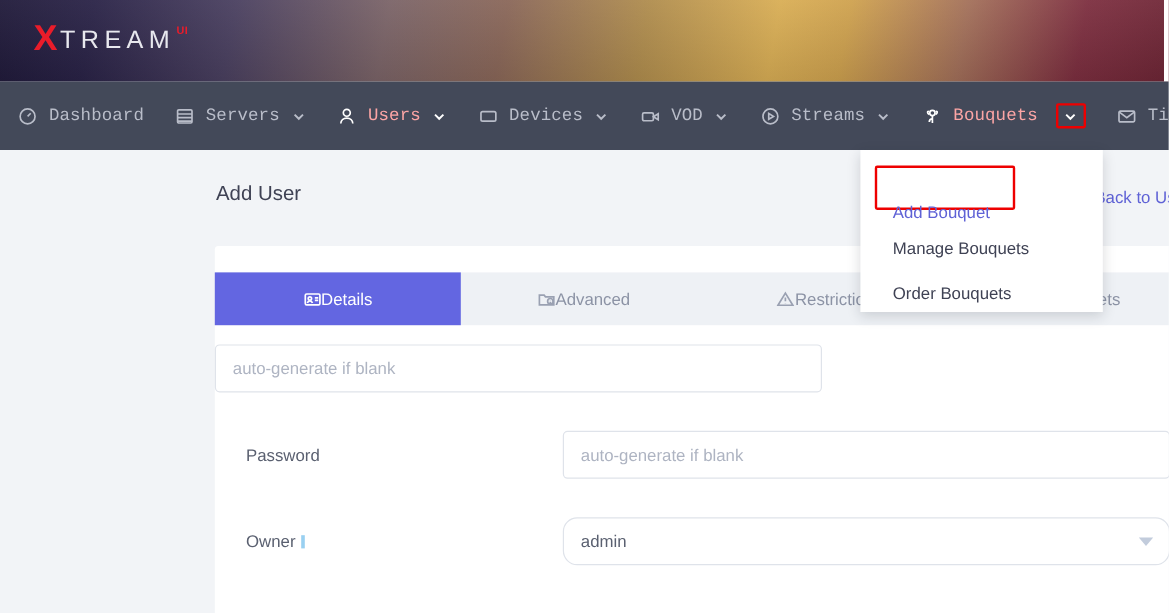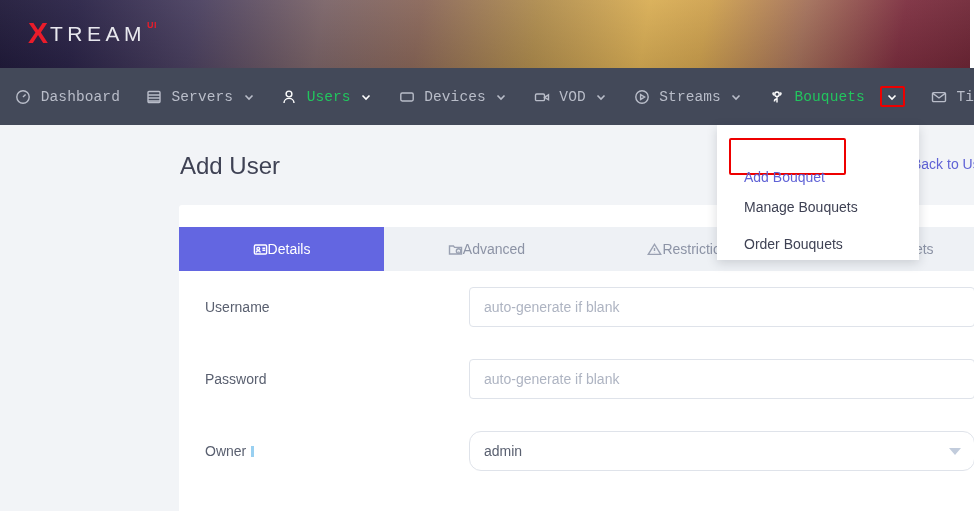--- a/index.html
+++ b/index.html
@@ -52,21 +52,21 @@
     display: flex; align-items: center;
   }
   .nav-item {
     display: flex; align-items: center; gap: 9px;
     height: 57px; padding: 0 0 0 0; margin-right: 0;
     color: #b9bdc9; font-size: 14.5px; white-space: nowrap;
     cursor: pointer;
     font-family: Liberation Mono, monospace;
   }
   .nav-item .lbl { letter-spacing: .1px; }
-  .nav-item.active .lbl { color: #22c55e; }
+  .nav-item.active .lbl { color: #fca5a5; }
   .nav-item.active .ico svg { stroke: #ffffff; }
   .ico { display: inline-flex; width: 17px; height: 17px; align-items: center; justify-content: center; }
   .ico svg { width: 16px; height: 16px; stroke: #b9bdc9; fill: none; stroke-width: 1.4; }
   .chev { display: inline-flex; width: 13px; height: 13px; align-items: center; justify-content: center; }
   .chev svg { width: 12px; height: 12px; stroke: #b9bdc9; fill: none; stroke-width: 1.6; }
   .nav-item.active .chev svg { stroke: #ffffff; }
 
   .nav-gap-1 { width: 26px; }
   .nav-gap { width: 45px; }
 
@@ -91,21 +91,21 @@
   .page-bg {
     position: absolute; left: 0; top: 125px; width: 974px; height: 386px;
     background: #f2f4f7;
   }
   .left-rail {
     position: absolute; left: 0; top: 125px; width: 179px; height: 386px;
     background: #f2f4f7;
   }
   .page-title {
     position: absolute; left: 180px; top: 152px;
-    font-size: 24px; color: #3f4254; font-weight: 400;
+    font-size: 17px; color: #3f4254; font-weight: 400;
   }
   .back-link {
     position: absolute; left: 912px; top: 156px;
     font-size: 14px; color: #5f62d6; cursor: pointer; white-space: nowrap;
   }
 
   
   .card {
     position: absolute; left: 179px; top: 205px;
     width: 820px; height: 320px;
@@ -379,21 +379,20 @@
               <path d="M8 7.4 L8 13.5"></path>
             </svg>
         </span>
         <span>Bouquets</span>
       </div>
     </div>
 
     <div class="form">
 
       <div class="row">
-        <div class="label">Username</div>
         <div class="ctrl">
           <input type="text" placeholder="auto-generate if blank" style="">
         </div>
       </div>
 
       <div class="row">
         <div class="label">Password</div>
         <div class="ctrl">
           <input type="text" placeholder="auto-generate if blank" style="">
         </div>

